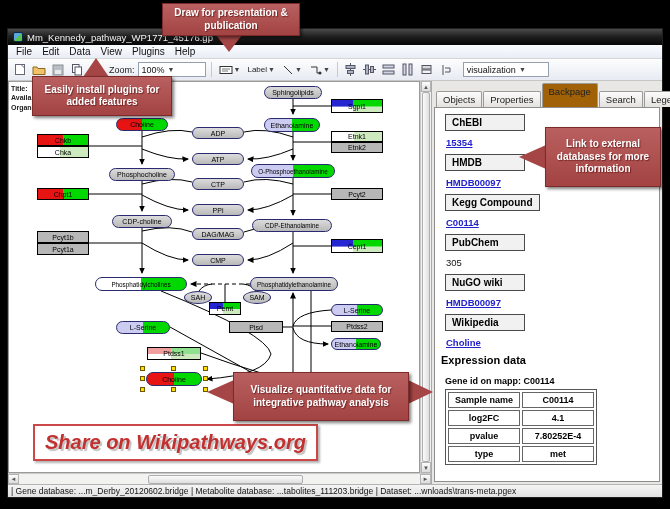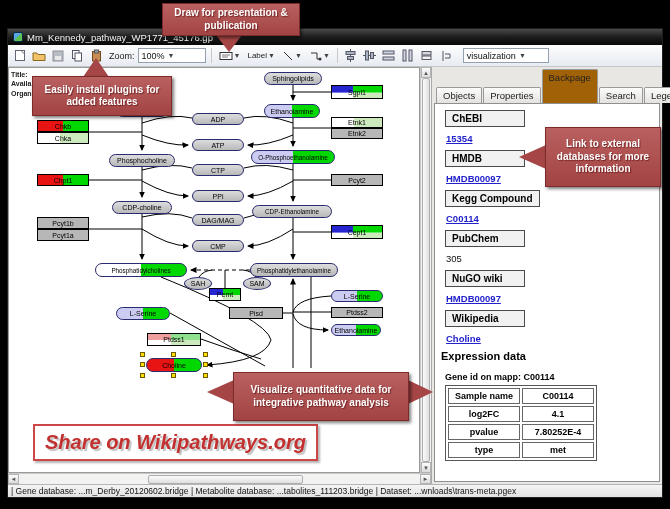--- a/index.html
+++ b/index.html
@@ -63,21 +63,21 @@
     background-size:100% 55%,100% 45%; background-position:top,bottom; background-repeat:no-repeat; }
   .handle { position:absolute; z-index:4; width:5px; height:5px; background:#ffdf00; border:1px solid #6b5800; }
 
   .canvas-meta { position:absolute; left:2px; top:2px; z-index:3; font-size:7px; font-weight:bold;
     color:#222; line-height:1.35; }
 
   
   .side-panel { flex:1; display:flex; flex-direction:column; background:#e9e7e3; border-left:1px solid #aaa; min-width:0;}
   .tabs { display:flex; gap:1px; padding:2px 0 0 4px; font-size:9.5px; flex:0 0 auto; }
   .tab { border:1px solid #9a9a9a; border-bottom:none; border-radius:2px 2px 0 0; padding:2px 6px;
-    background:linear-gradient(#fcfcfc,#e4e2de); color:#222; margin-top:18px; }
+    background:linear-gradient(#fcfcfc,#e4e2de); color:#222; margin-top:8px; }
   .tab.active { background:#a16207; margin-top:0; padding-bottom:3px; font-size:9.5px; }
   .panel-content { flex:1; background:#fff; border:1px solid #8f8f8f; margin:0 2px 2px 2px;
     padding:6px 4px 2px 10px; overflow:hidden; font-size:10px; min-height:0;}
   .sec { margin-bottom:6px; }
   .sec-h { display:inline-block; min-width:80px; width:max-content; border:1px solid #4a4a4a;
     background:#f1f1f1; font-weight:bold; font-size:10px; padding:2px 6px; margin-bottom:6px; }
   .sec-link { font-size:9.5px; font-weight:bold; color:#2222cc; text-decoration:underline; margin:0 0 4px 1px; width:max-content;}
   .sec-link.plain { color:#111; text-decoration:none; font-weight:normal; }
   .expr-h { font-weight:bold; font-size:11px; margin:4px 0 10px -4px; }
   .geneid { font-weight:bold; font-size:9px; margin-bottom:3px; }
@@ -110,20 +110,28 @@
 </style>
 </head>
 <body>
 
 <div class="window">
   <div class="titlebar">
     <span class="app-ico"></span>
     <span>Mm_Kennedy_pathway_WP1771_45176.gp</span>
   </div>
 
+  <div class="menubar">
+      <span class="menu-item">File</span>
+      <span class="menu-item">Edit</span>
+      <span class="menu-item">Data</span>
+      <span class="menu-item">View</span>
+      <span class="menu-item">Plugins</span>
+      <span class="menu-item">Help</span>
+    </div>
 
   <div class="toolbar">
     <span class="tbtn">
       <svg class="micon" width="12" height="13">
           <rect x="1.5" y="1.5" width="9" height="10" fill="#fff" stroke="#667"></rect>
           <path d="M7,1.5 L10.5,5" stroke="#667" fill="none"></path>
         </svg>
     </span>
     <span class="tbtn">
       <svg class="micon" width="14" height="12">

